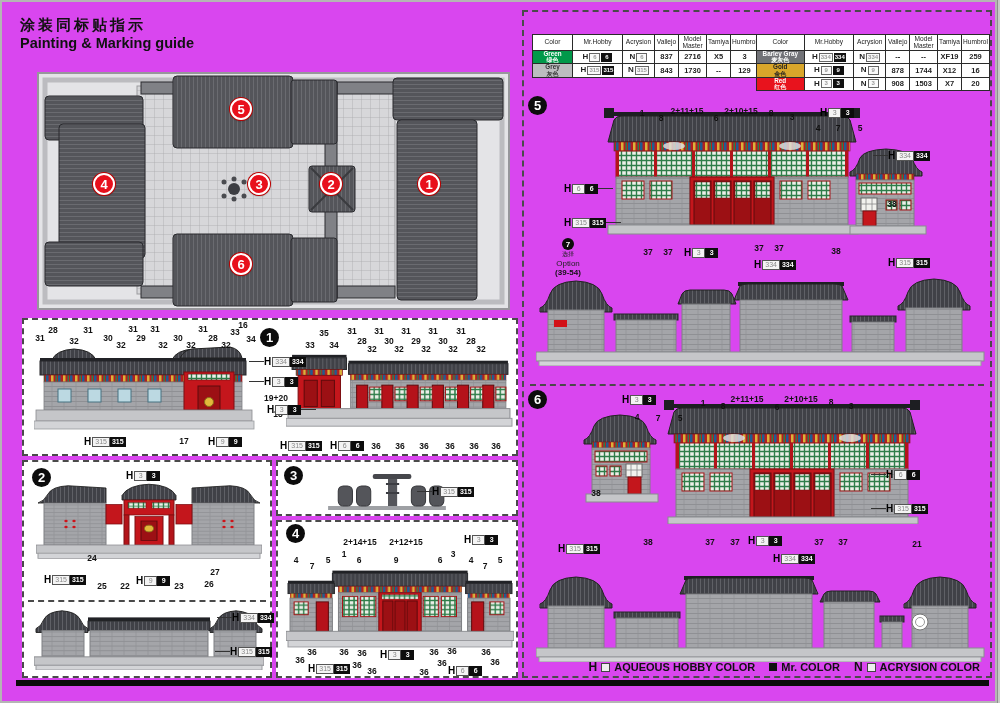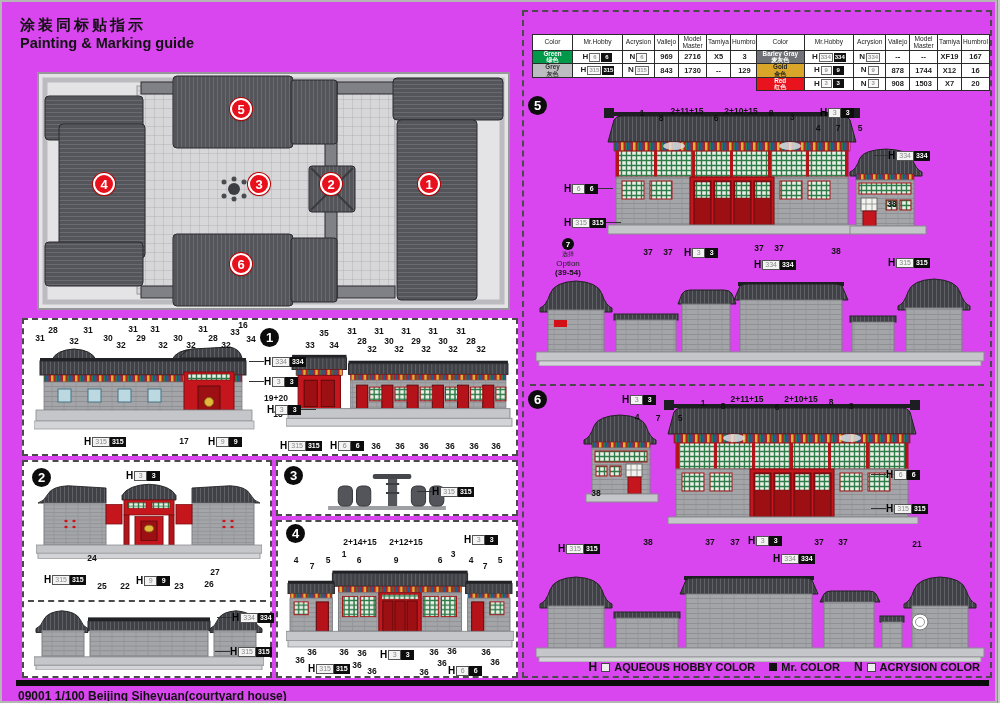--- a/index.html
+++ b/index.html
@@ -476,21 +476,21 @@
             </td>
 <td><span class="mini">
                 <b>H</b>
                 <i>6</i>
                 <u>6</u>
               </span></td>
 <td><span class="mini">
                 <b>N</b>
                 <i>6</i>
               </span></td>
-<td>969</td>
+<td>837</td>
 <td>2716</td>
 <td>X5</td>
 <td>3</td>
 </tr>
 <tr>
 <td class="sw" style="background: rgb(188, 189, 192); color: rgb(51, 51, 51);">
               <span class="en">Grey</span>
               <span class="zh">灰色</span>
             </td>
 <td><span class="mini">
@@ -530,21 +530,21 @@
                 <i>334</i>
                 <u>334</u>
               </span></td>
 <td><span class="mini">
                 <b>N</b>
                 <i>334</i>
               </span></td>
 <td>--</td>
 <td>--</td>
 <td>XF19</td>
-<td>167</td>
+<td>259</td>
 </tr>
 <tr>
 <td class="sw" style="background: rgb(217, 166, 42); color: rgb(34, 34, 34);">
               <span class="en">Gold</span>
               <span class="zh">金色</span>
             </td>
 <td><span class="mini">
                 <b>H</b>
                 <i>9</i>
                 <u>9</u>
@@ -853,15 +853,14 @@
         <span class="chip" style="left: 249px; top: 541px;">
           <b>H</b>
           <i>334</i>
           <u>334</u>
         </span>
         <span class="callout" style="left: 393px; top: 528px;">21</span>
       </div>
 </div>
 
 <div class="footer-bar" style="left:14px;top:678px;width:973px;height:6px"></div>
-<div class="footer-text" style="left:16px;top:687px">09001 1/100 Beijing Siheyuan(courtyard house)</div>
 
 </div>
 
 </body></html>

